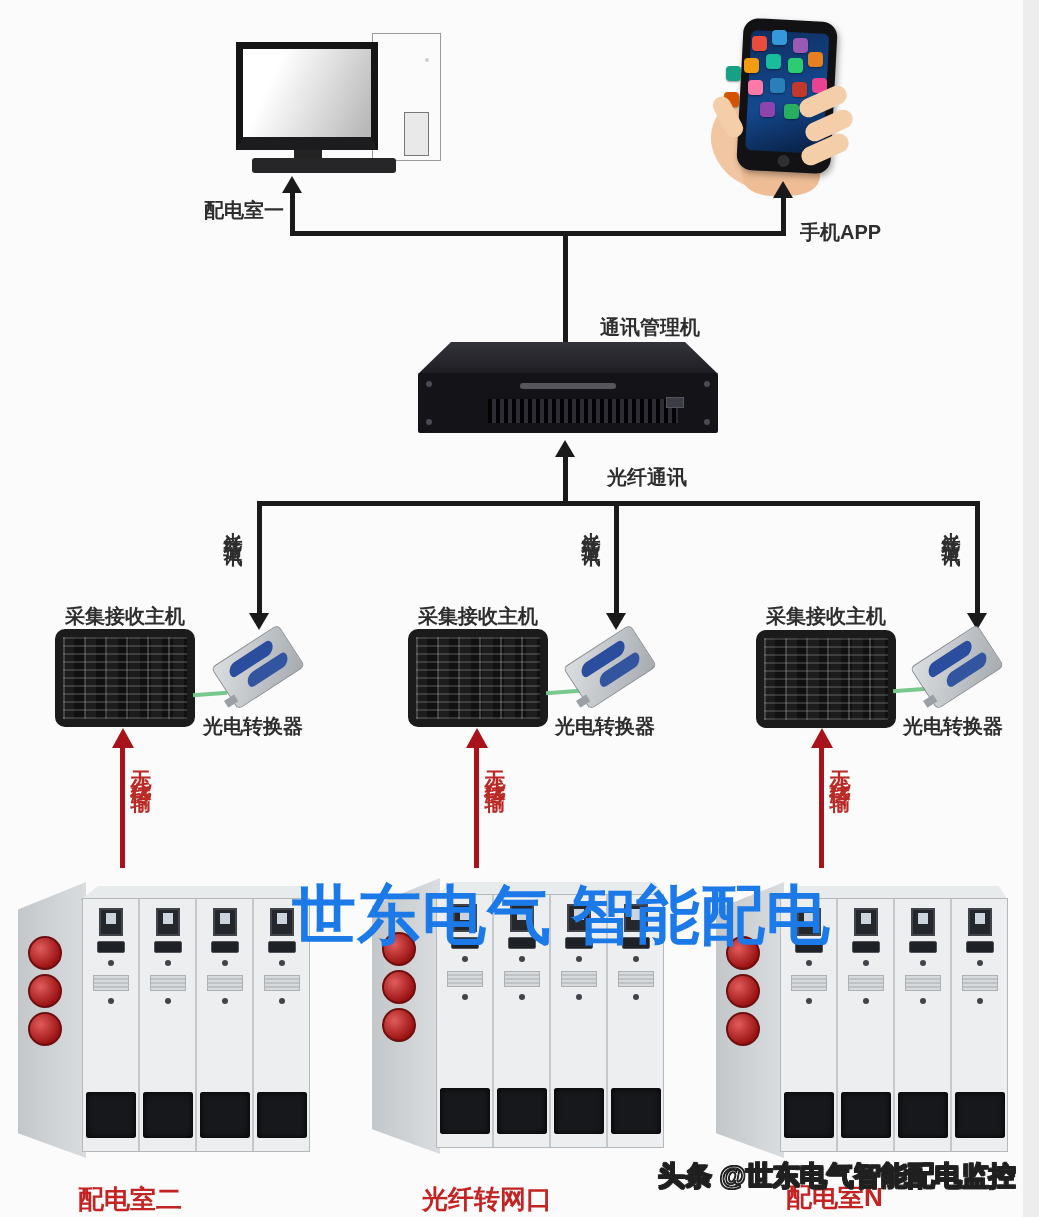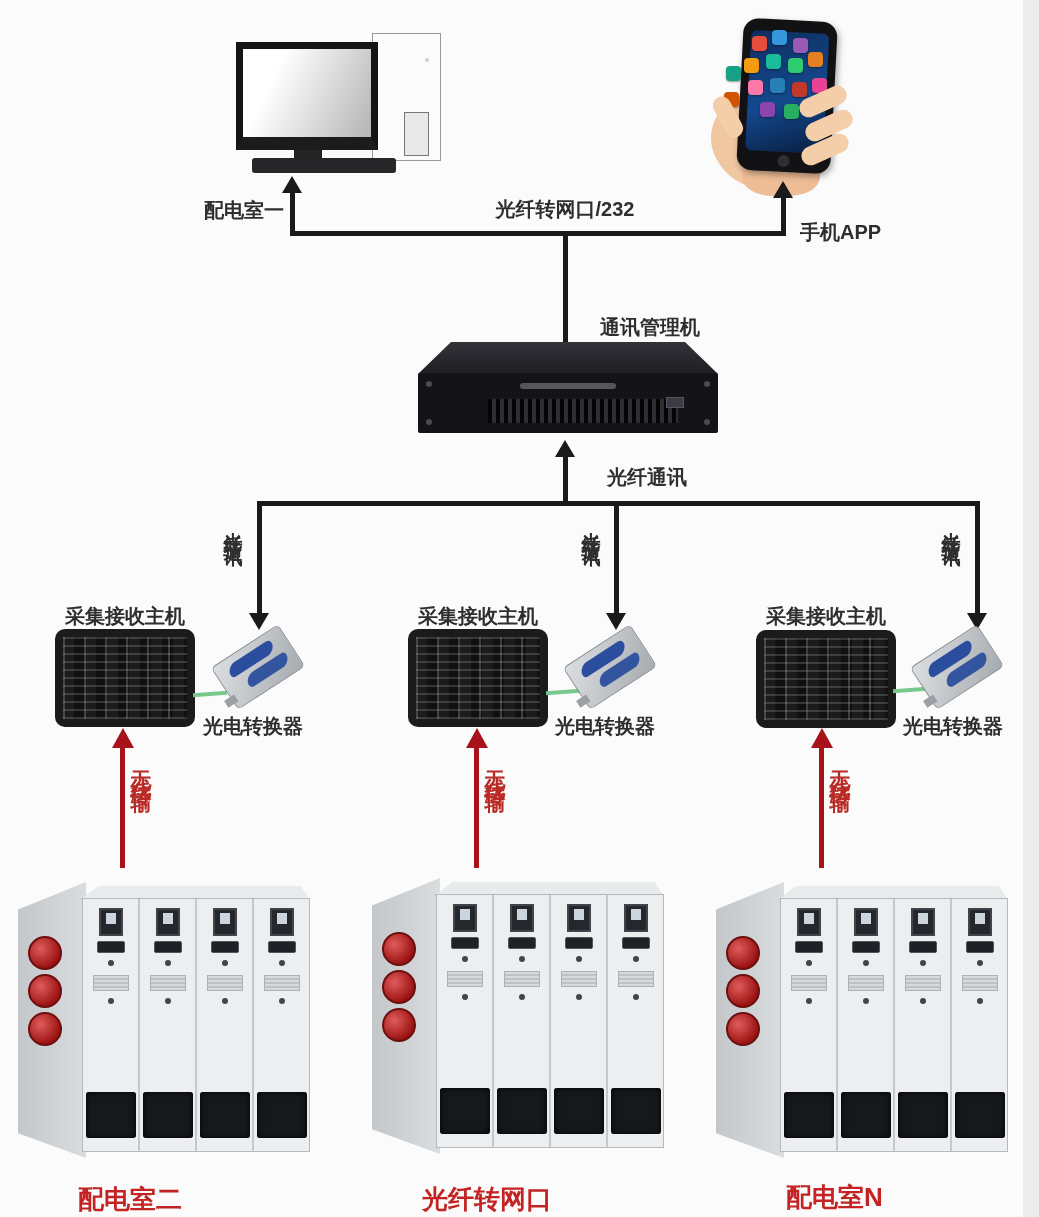--- a/index.html
+++ b/index.html
@@ -150,21 +150,20 @@
   <div class="lbl" style="left:800px;top:219px;">手机APP</div>
 
   <div>
     <div class="ah-up" style="left:282px;top:176px;"></div>
     <div class="line" style="left:290px;top:191px;width:5px;height:42px;"></div>
     <div class="line" style="left:290px;top:231px;width:496px;height:5px;"></div>
     <div class="ah-up" style="left:773px;top:181px;"></div>
     <div class="line" style="left:781px;top:196px;width:5px;height:37px;"></div>
     <div class="line" style="left:563px;top:236px;width:5px;height:108px;"></div>
   </div>
-  <div class="lbl" style="left:455px;top:196px;width:220px;text-align:center;">光纤转网口/232</div>
 
   <div class="lbl" style="left:600px;top:314px;">通讯管理机</div>
   <div class="srv">
     <div class="srv-top"></div>
     <div class="srv-body">
       <div class="srv-badge"></div>
       <div class="srv-vents"></div>
       <div class="srv-port"></div>
       <div class="screw" style="left:8px;top:8px;"></div>
         <div class="screw" style="left:8px;bottom:8px;"></div>
@@ -387,13 +386,15 @@
           <div class="dot"></div>
           <div class="vent"></div>
         </div>
     </div>
     <div class="plug" style="left:10px;top:54px;"></div>
     <div class="plug" style="left:10px;top:92px;"></div>
     <div class="plug" style="left:10px;top:130px;"></div>
   </div>
   <div class="room" style="left:786px;top:1180px;">配电室N</div>
 
+  <div class="wm-brand">世东电气 智能配电</div>
+  <div class="wm-credit">头条 @世东电气智能配电监控</div>
 </div>
 
 </body></html>

